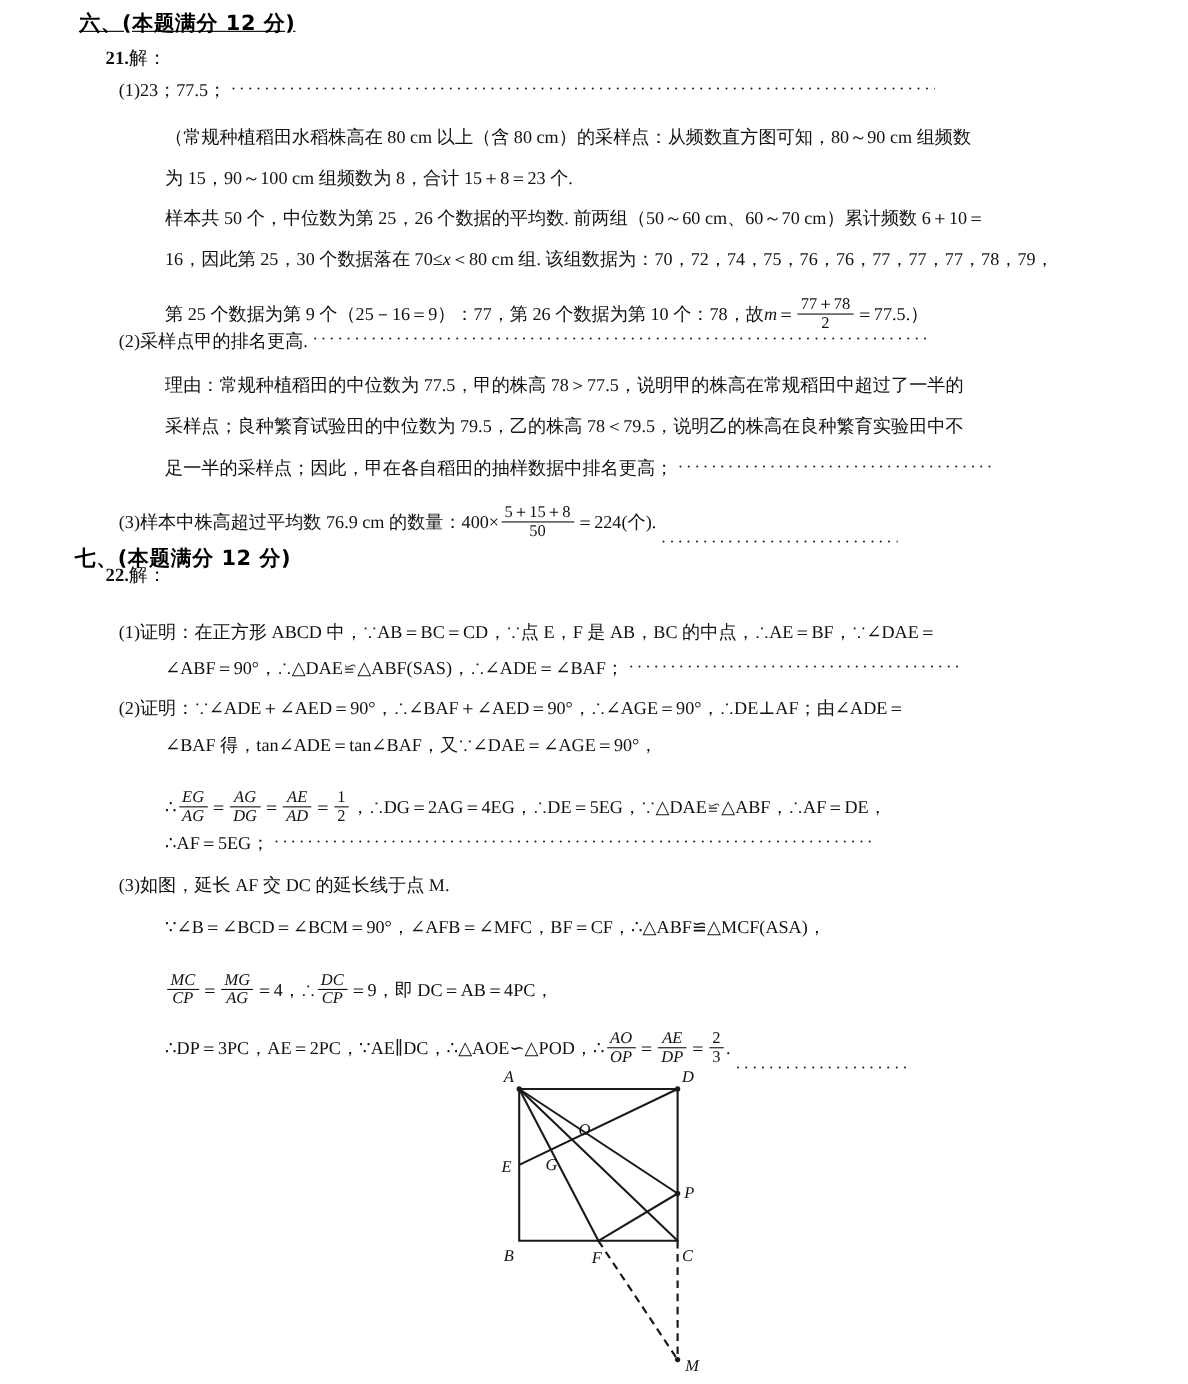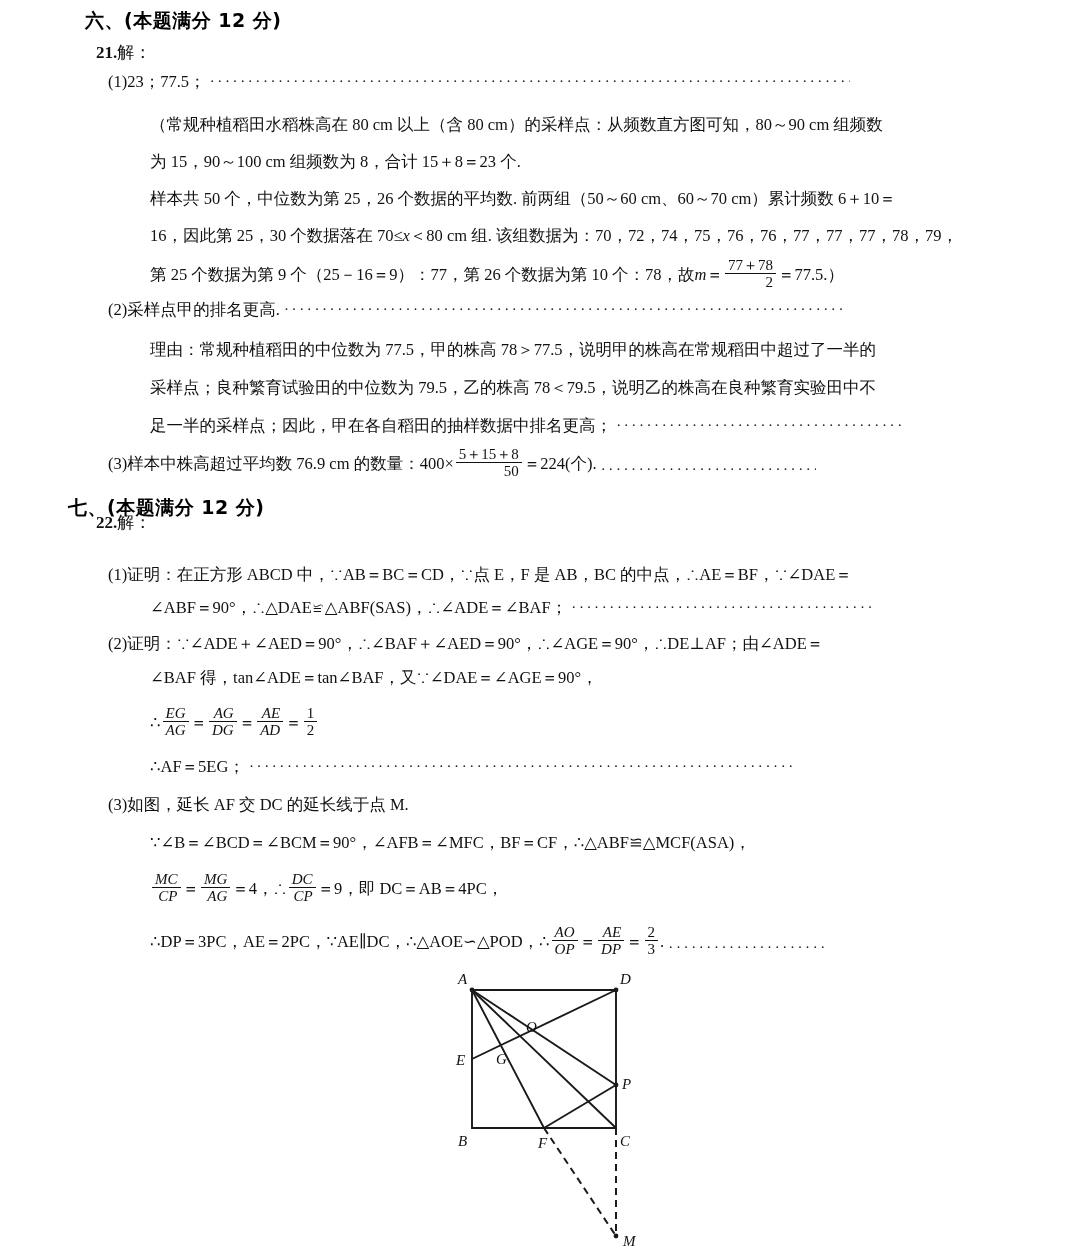--- a/index.html
+++ b/index.html
@@ -25,21 +25,21 @@
   
   .section-head {
     font-family: "DejaVu Sans", "Liberation Sans", sans-serif;
     font-weight: bold;
     font-size: 19px;
     letter-spacing: 0.5px;
     color: #000;
     margin: 0;
     padding: 0 0 0 68px;
   }
-  .sec-six  { position: absolute; top: 8px;  left: 17px; }
+  .sec-six  { position: absolute; top: 8px;  left: 4px; text-decoration: underline; }
   .sec-seven{ position: absolute; top: 495px; left: 0; }
 
   
   .prob-line {
     position: absolute;
     left: 0;
     padding-left: 68px;
     font-size: 17px;
   }
   .prob-no {
@@ -78,24 +78,24 @@
     top: -2px;
   }
 
   
   .mi { font-style: italic; font-family: "Liberation Serif", serif; }
 
   
   .frac {
     display: inline-block;
     vertical-align: -0.55em;
-    text-align: right;
+    text-align: center;
     font-size: 15px;
     line-height: 1.08;
-    margin: 0 2px;
+    margin: 12px 2px;
     position: relative;
     top: -0.1em;
   }
   .frac .n { display: block; padding: 0 3px; border-bottom: 1.3px solid #111; }
   .frac .d { display: block; padding: 0 3px; }
 
   
   .figure-wrap {
     position: absolute;
     left: 440px;
@@ -189,21 +189,21 @@
       <span class="d">AG</span>
     </span><span class="txt">＝</span><span class="frac mi">
       <span class="n">AG</span>
       <span class="d">DG</span>
     </span><span class="txt">＝</span><span class="frac mi">
       <span class="n">AE</span>
       <span class="d">AD</span>
     </span><span class="txt">＝</span><span class="frac">
       <span class="n">1</span>
       <span class="d">2</span>
-    </span>
+    </span><span class="txt">，∴DG＝2AG＝4EG，∴DE＝5EG，∵△DAE≌△ABF，∴AF＝DE，</span>
   </div>
 
   <div class="row ind2" style="top:757px;">
     <span class="txt">∴AF＝5EG；</span>
     <span class="leader" style="width:545px;">·······························································································</span>
     
   </div>
 
   <div class="row ind1" style="top:795px;">(3)如图，延长 AF 交 DC 的延长线于点 M.</div>
   <div class="row ind2" style="top:833px;">∵∠B＝∠BCD＝∠BCM＝90°，∠AFB＝∠MFC，BF＝CF，∴△ABF≌△MCF(ASA)，</div>

